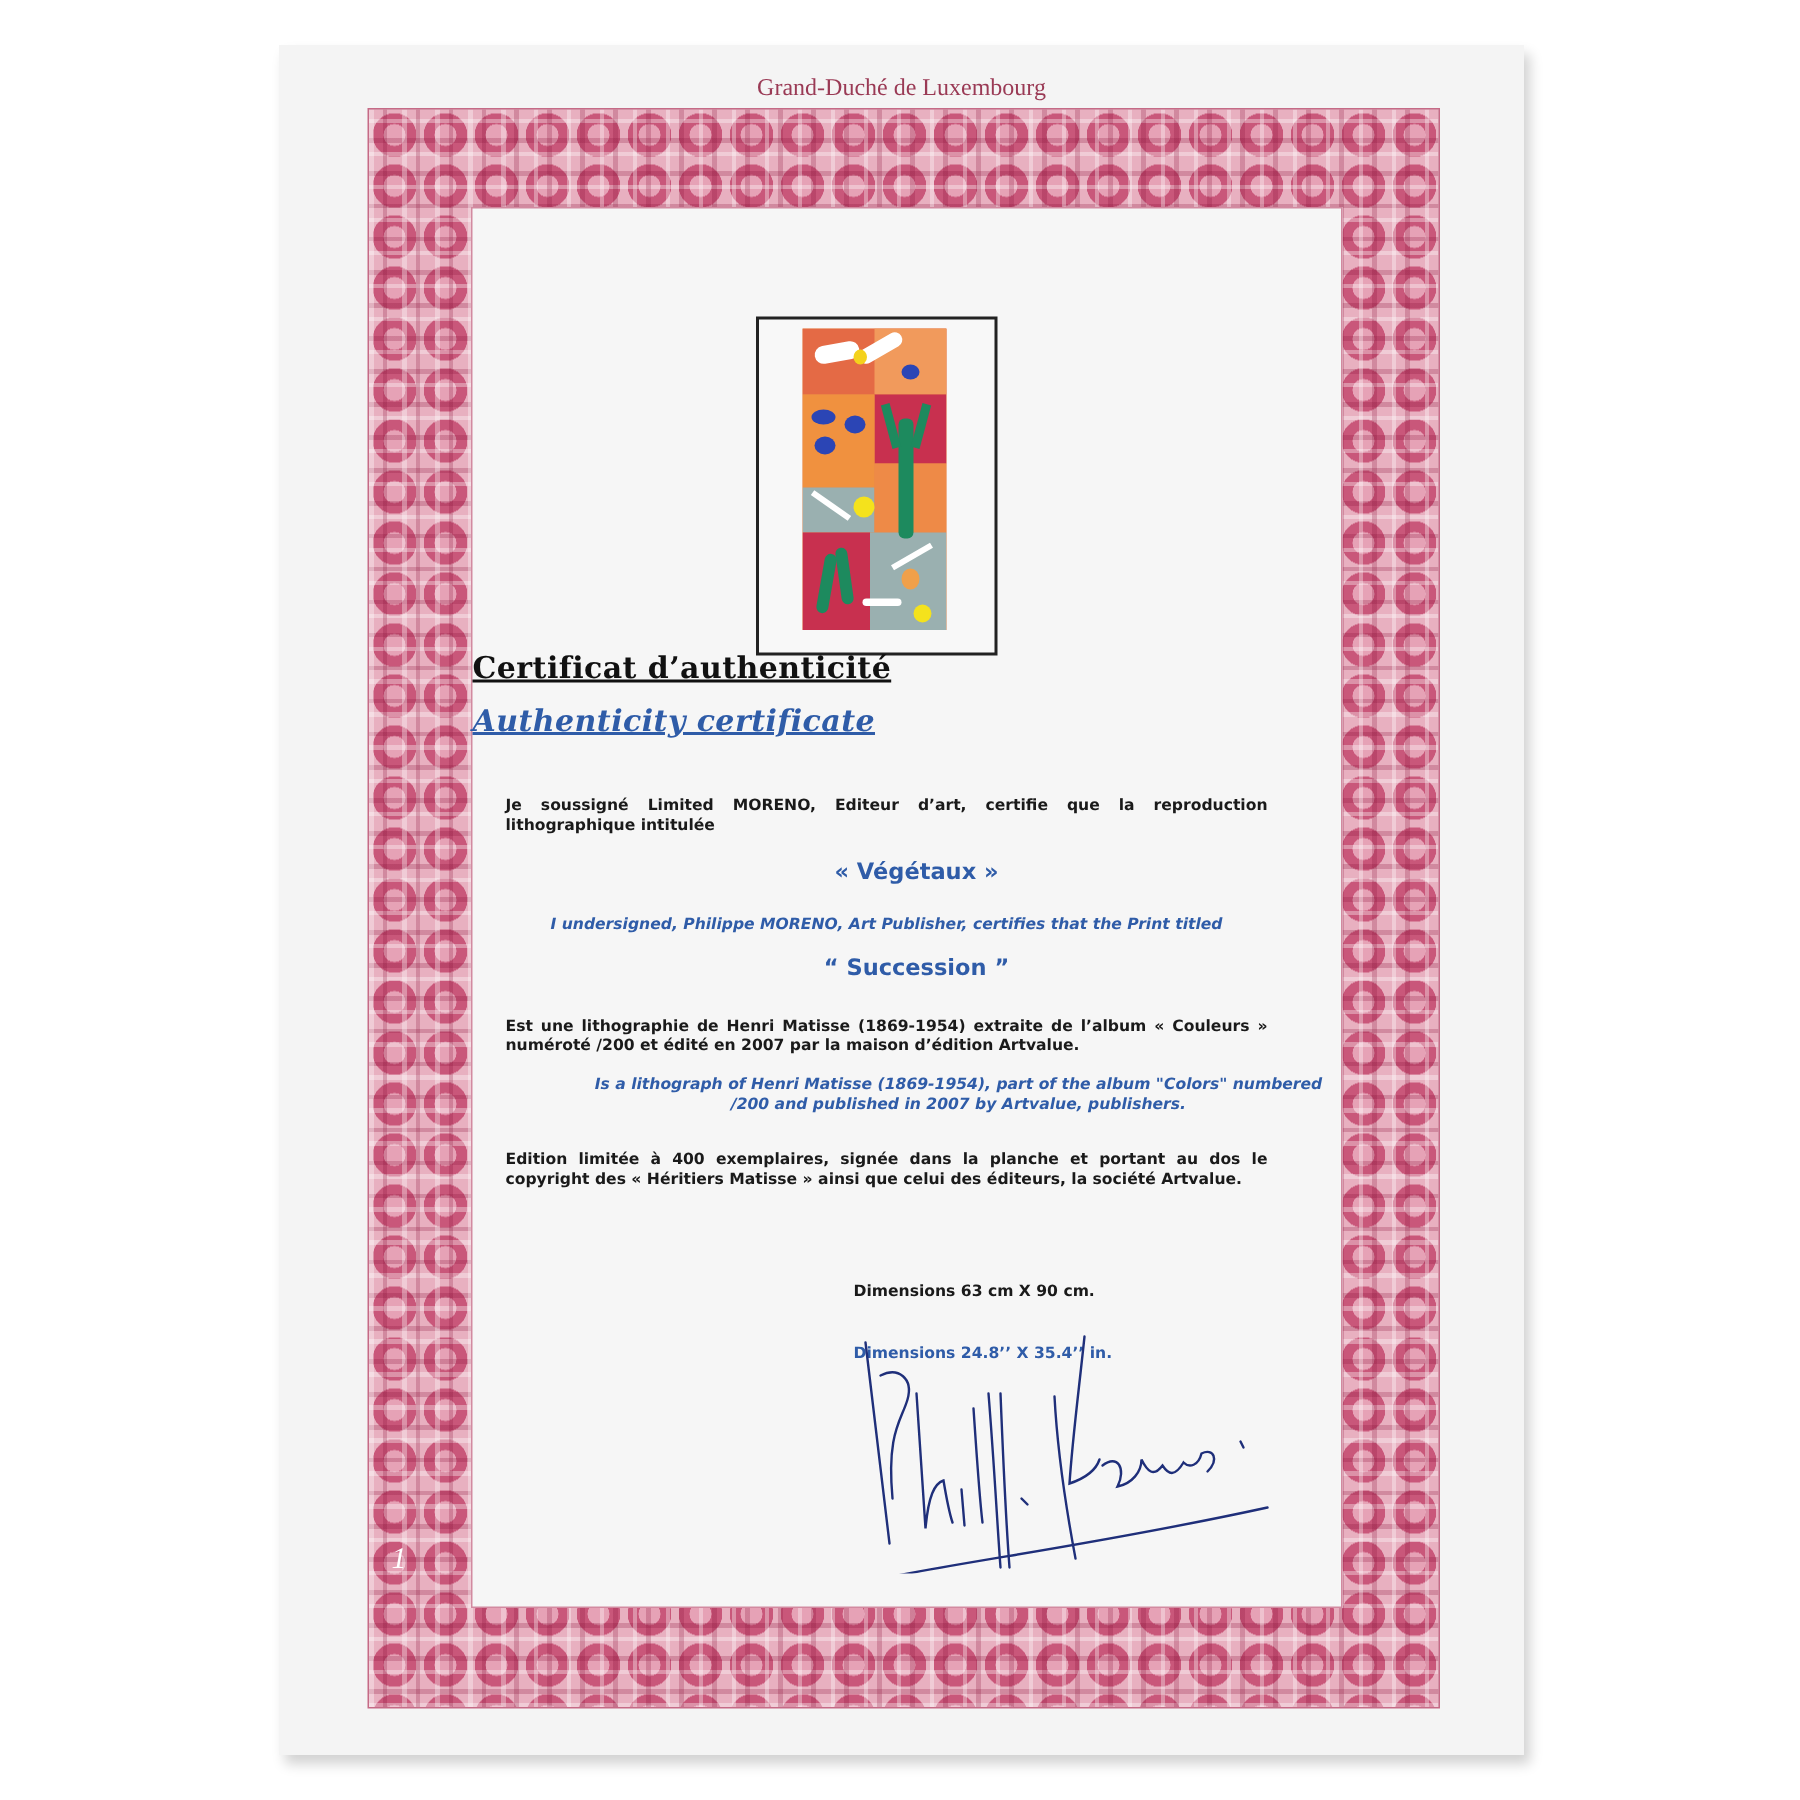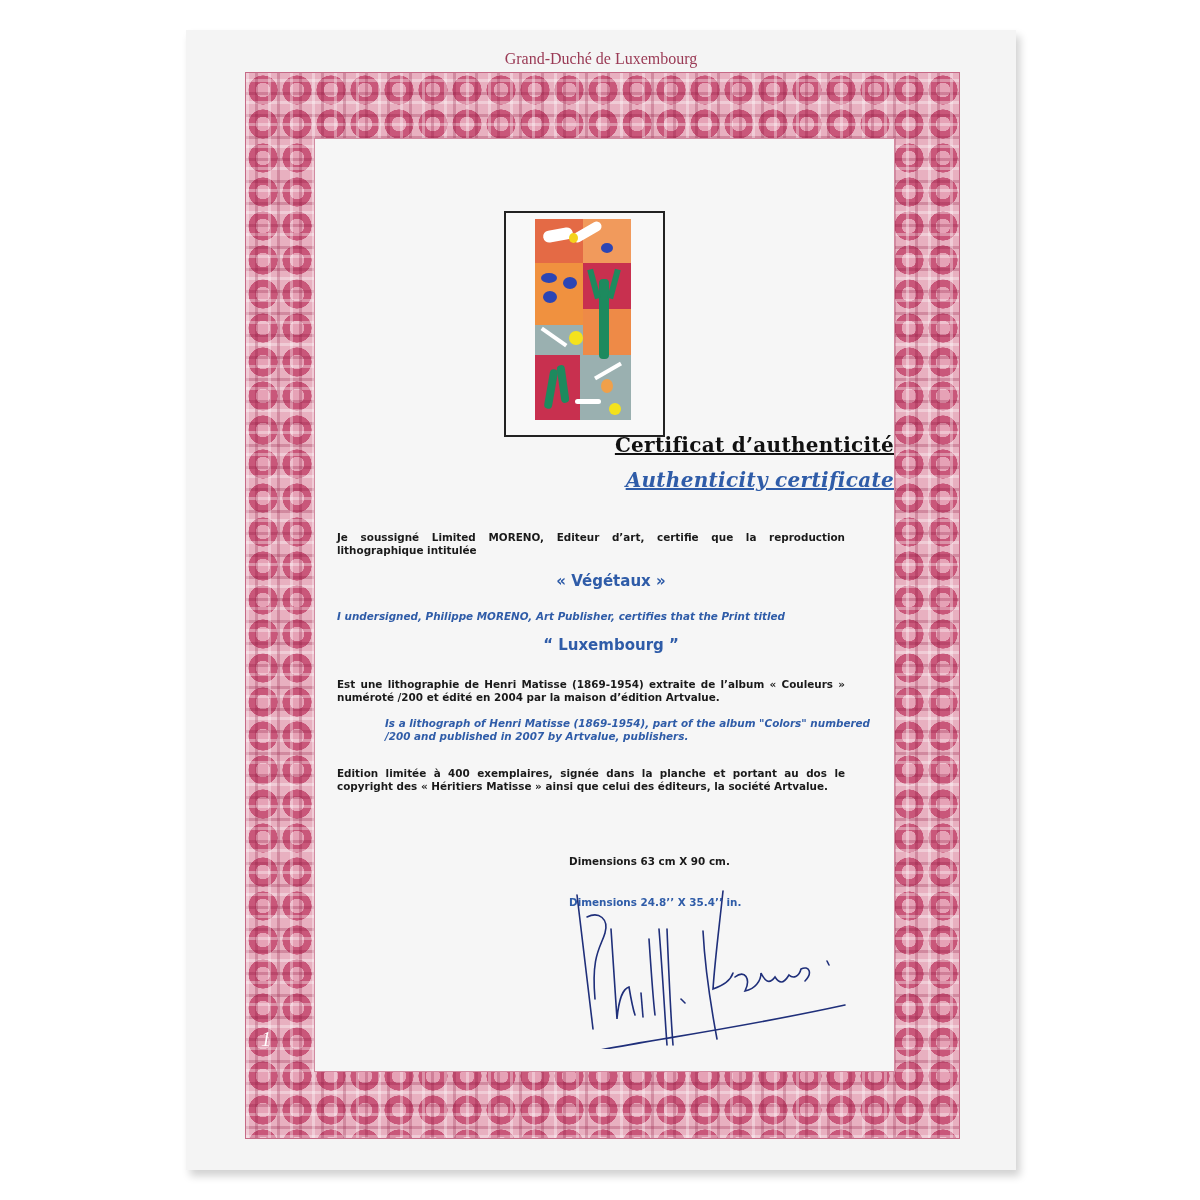--- a/index.html
+++ b/index.html
@@ -35,31 +35,31 @@
   .artwork-frame {
     position: absolute; left: 189px; top: 72px; width: 157px; height: 222px;
     border: 2px solid #222; background: #f8f8f8;
   }
   .artwork {
     position: absolute; left: 29px; top: 6px; width: 96px; height: 201px; overflow: hidden;
     background: #e9864b;
   }
   .art-block { position: absolute; }
   .title-fr {
-    position: absolute; left: 0; right: 0; top: 294px; text-align: right;
+    position: absolute; left: 0; right: 0; top: 294px; text-align: left;
     font-family: "DejaVu Serif", serif; font-weight: bold; font-size: 20px; color: #111;
     text-decoration: underline; letter-spacing: 0.3px;
   }
   .title-en {
-    position: absolute; left: 0; right: 0; top: 329px; text-align: right;
+    position: absolute; left: 0; right: 0; top: 329px; text-align: left;
     font-family: "DejaVu Serif", serif; font-weight: bold; font-style: italic; font-size: 20px; color: #2f5ca8;
     text-decoration: underline; letter-spacing: 0.3px;
   }
   .body {
-    position: absolute; left: 22px; width: 508px; font-size: 10.4px; line-height: 13px; font-weight: bold;
+    position: absolute; left: 22px; width: 508px; font-size: 10.4px; line-height: 13px; font-weight: bold; text-align: center;
   }
   .fr { color: #1a1a1a; text-align: justify; }
   .en { color: #2f5ca8; font-style: italic; }
   .ptitle {
     position: absolute; left: 0; right: 0; text-align: center; font-weight: bold; font-size: 15px; color: #2f5ca8; margin-left: 13px;
   }
   .dims {
     position: absolute; left: 254px; top: 716px; font-size: 10.4px; line-height: 13px; font-weight: bold;
   }
   .sig { position: absolute; left: 240px; top: 750px; width: 310px; height: 160px; }
@@ -105,23 +105,23 @@
           <div class="art-block" style="left:74px;top:184px;width:12px;height:12px;background:#f4e21c;border-radius:50%;"></div>
         </div>
       </div>
 
       <div class="title-fr">Certificat d’authenticité</div>
       <div class="title-en">Authenticity certificate</div>
 
       <div class="body fr" style="top:392px;">Je soussigné Limited MORENO, Editeur d’art, certifie que la reproduction lithographique intitulée</div>
       <div class="ptitle" style="top:433px;">« Végétaux »</div>
       <div class="body en" style="top:471px;">I undersigned, Philippe MORENO, Art Publisher, certifies that the Print titled</div>
-      <div class="ptitle" style="top:497px;">“ Luxembourg ”</div>
+      <div class="ptitle" style="top:497px;">“ Succession ”</div>
 
-      <div class="body fr" style="top:539px;">Est une lithographie de Henri Matisse (1869-1954) extraite de l’album « Couleurs » numéroté      /200 et édité en 2004 par la maison d’édition Artvalue.</div>
+      <div class="body fr" style="top:539px;">Est une lithographie de Henri Matisse (1869-1954) extraite de l’album « Couleurs » numéroté      /200 et édité en 2007 par la maison d’édition Artvalue.</div>
       <div class="body en" style="top:578px;margin-left:48px;">Is a lithograph of Henri Matisse (1869-1954), part of the album "Colors" numbered      /200 and published in 2007 by Artvalue, publishers.</div>
 
       <div class="body fr" style="top:628px;">Edition limitée à 400 exemplaires, signée dans la planche et portant au dos le copyright des « Héritiers Matisse » ainsi que celui des éditeurs, la société Artvalue.</div>
 
       <div class="dims">
         <div class="fr">Dimensions  63 cm X 90 cm.</div>
         <div class="en" style="font-style:normal;margin-top:28px;">Dimensions  24.8’’ X 35.4’’ in.</div>
       </div>
 
       <svg class="sig" viewBox="0 0 310 160">

